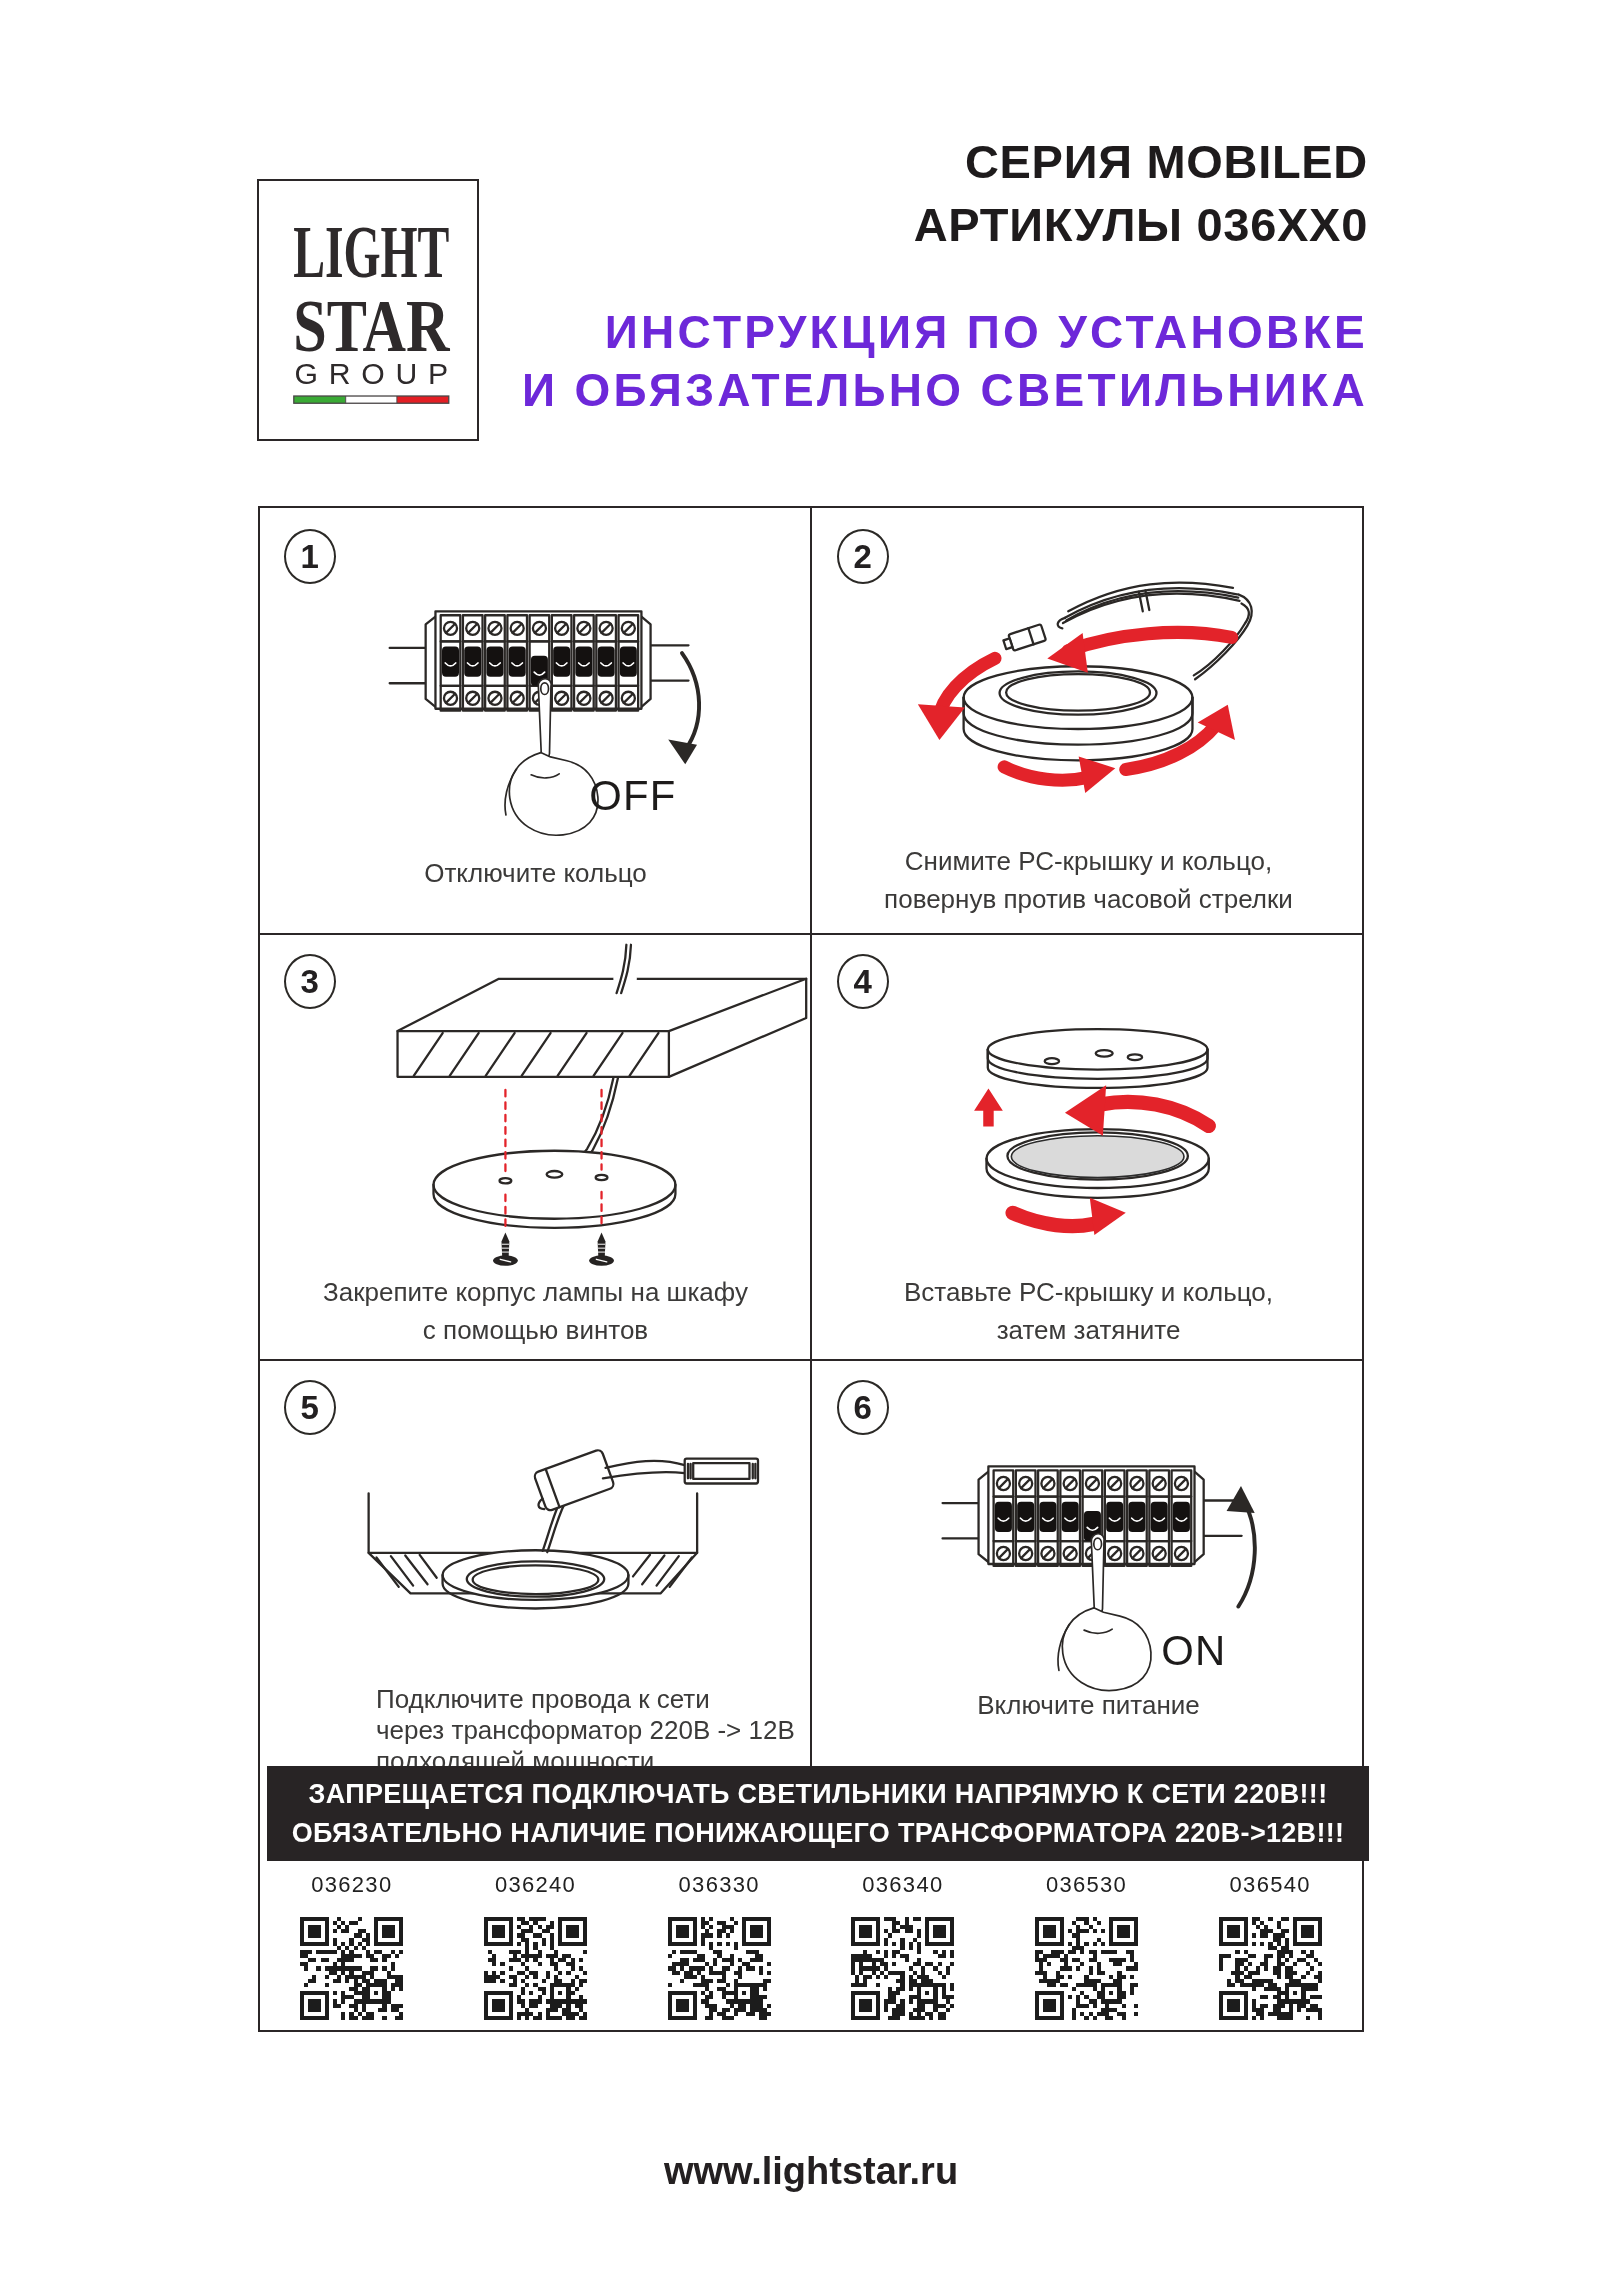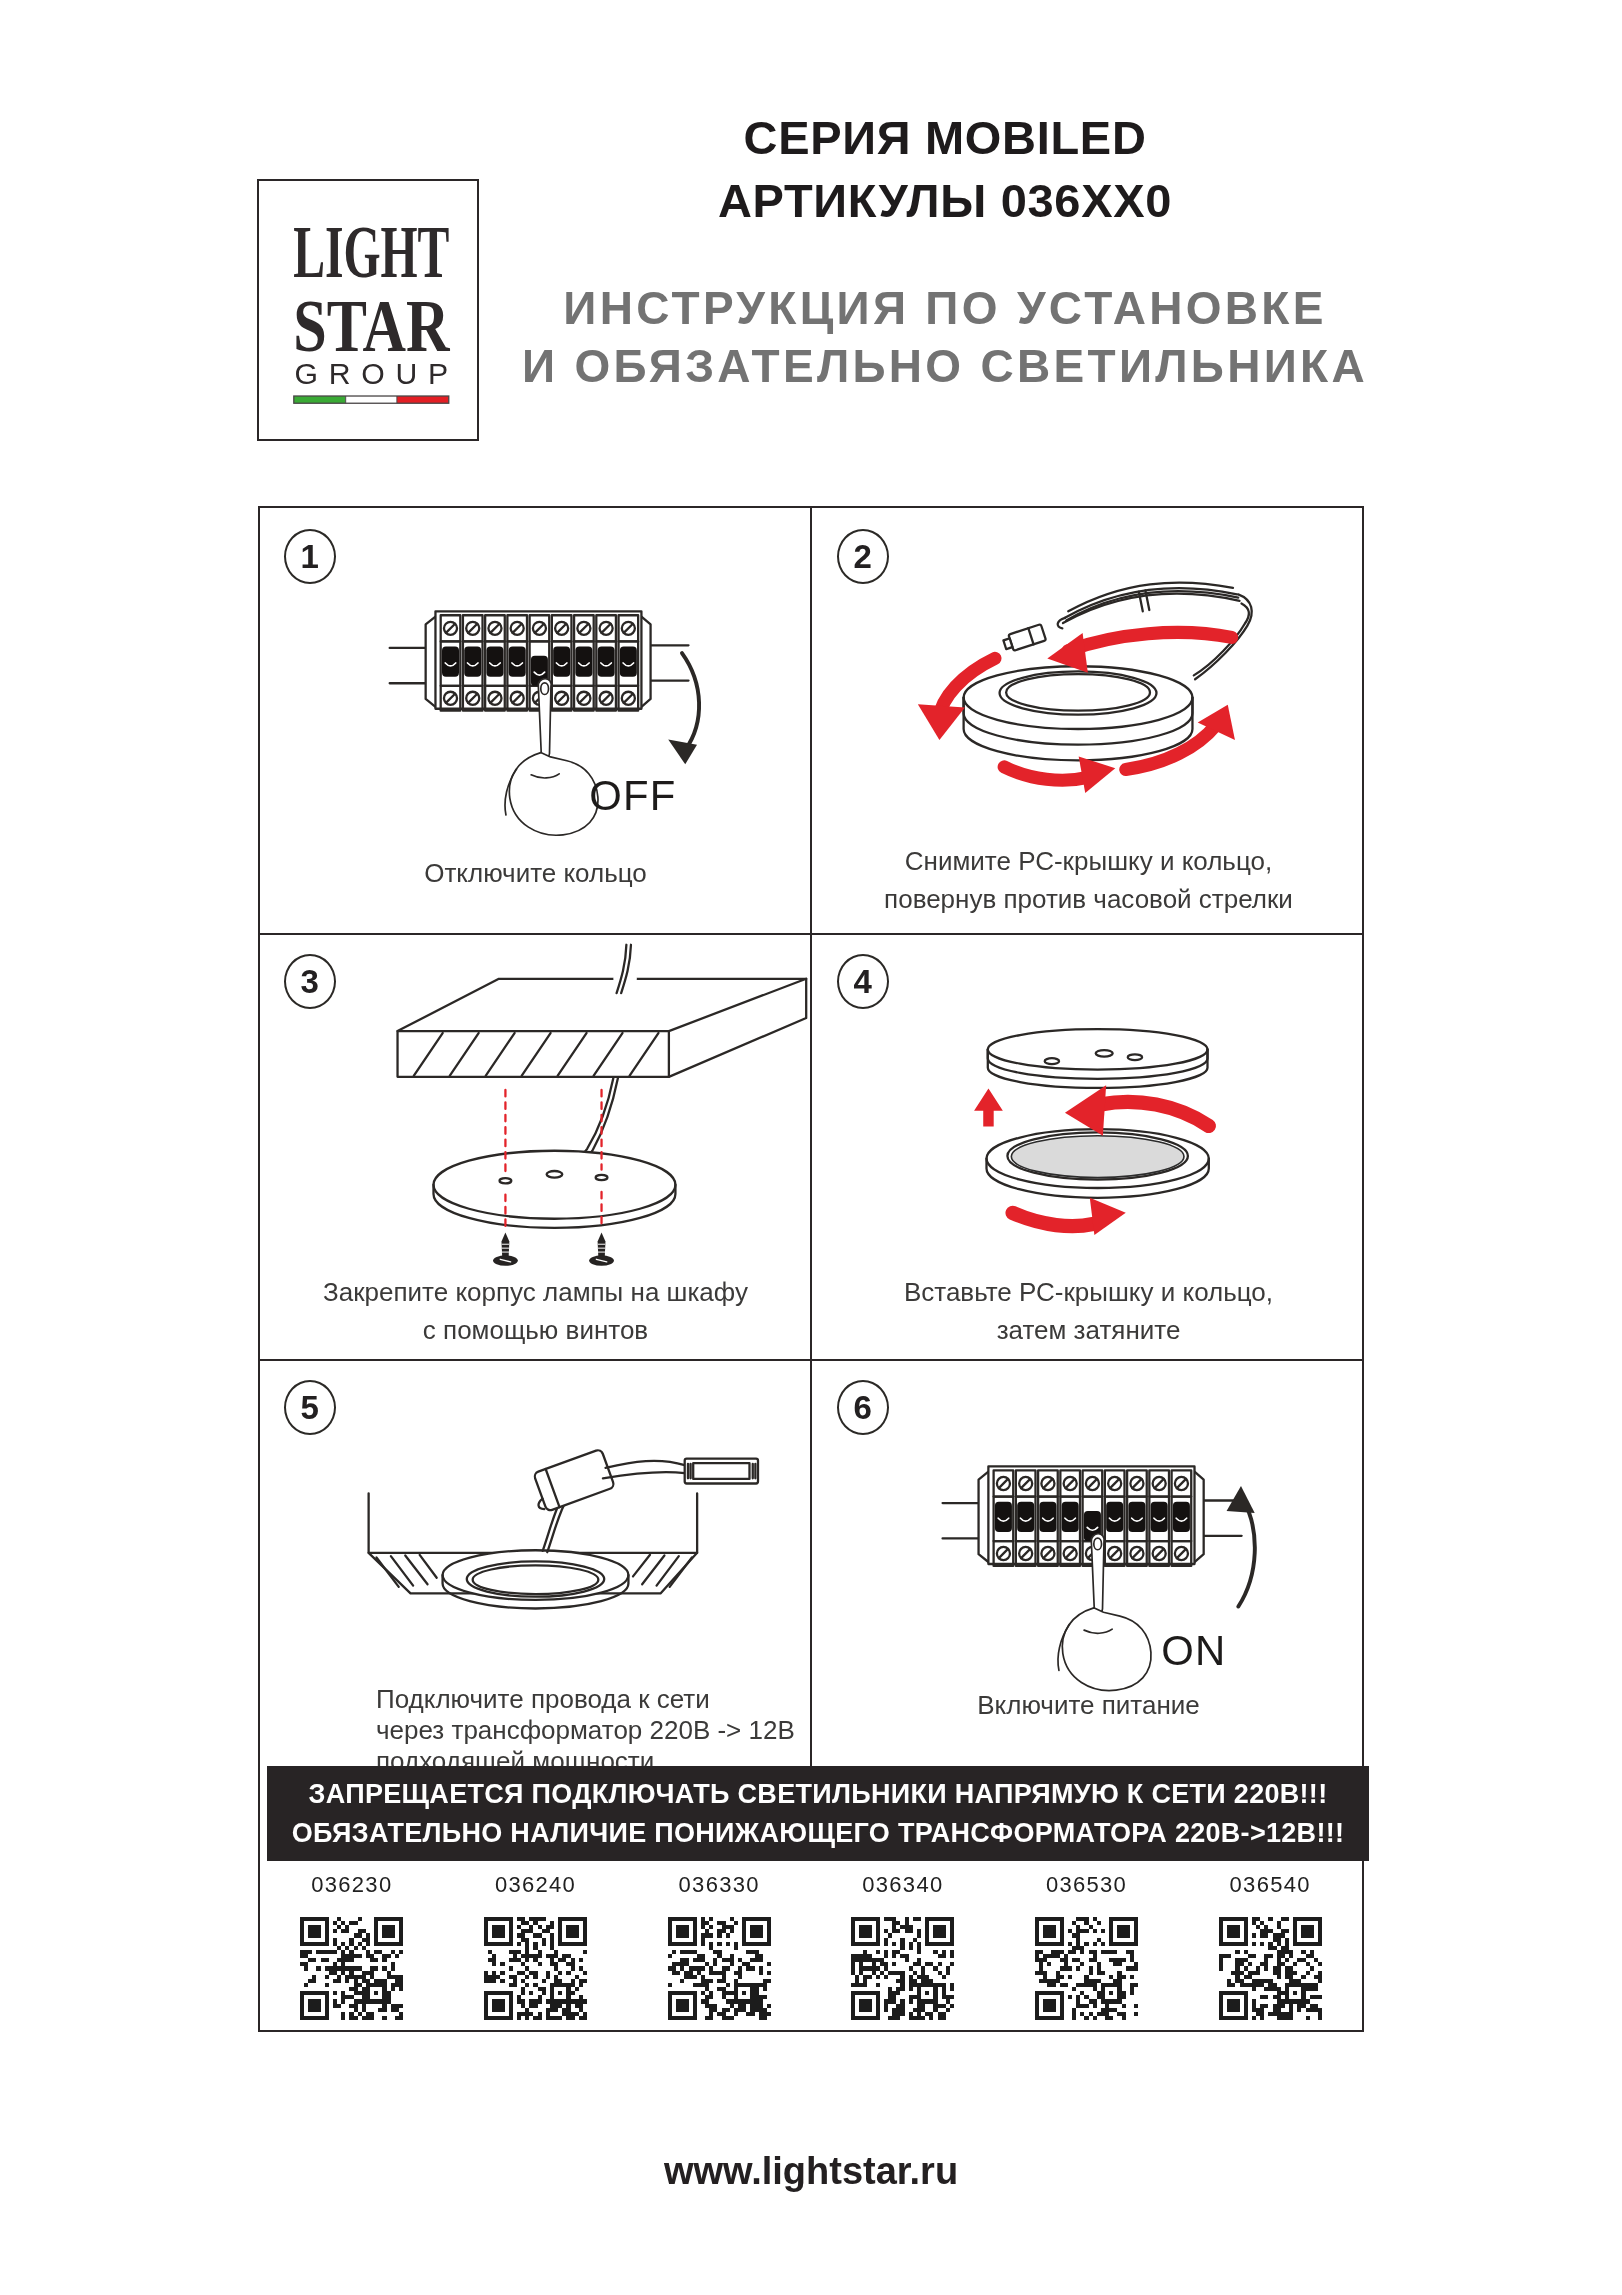--- a/index.html
+++ b/index.html
@@ -3,23 +3,23 @@
 <meta charset="utf-8">
 <style>
   html,body{margin:0;padding:0;background:#e8e8e8;}
   #page{position:relative;width:1623px;height:2295px;background:#ffffff;overflow:hidden;
         font-family:"Liberation Sans",sans-serif;color:#231f20;}
   
   .logo-box{position:absolute;left:257px;top:131px;width:222px;height:262px;
             border:2.6px solid #2b2728;box-sizing:border-box;background:#fff;margin-top:48px;}
   .logo-box svg{width:100%;height:100%;display:block;}
   
-  .header{position:absolute;top:106px;right:255px;text-align:center;}
+  .header{position:absolute;top:130px;right:255px;text-align:right;}
   .h-series{font-size:47px;font-weight:bold;line-height:63px;letter-spacing:0.7px;color:#1e1b1c;}
-  .h-title{font-size:46px;font-weight:bold;line-height:58px;letter-spacing:3.3px;color:#737373;}
+  .h-title{font-size:46px;font-weight:bold;line-height:58px;letter-spacing:3.3px;color:#6d28d9;}
   .h-gap{height:47px;}
   
   .sheet{position:absolute;left:258px;top:506px;width:1106px;height:1526px;
          border:2px solid #2b2627;box-sizing:border-box;background:#fff;}
   .cell{position:absolute;width:551px;}
   .r12{height:425px;} .r3{height:408px;}
   .vline{position:absolute;left:550px;top:0;width:2px;height:1258px;background:#2b2627;}
   .hline{position:absolute;left:0;width:100%;height:2px;background:#2b2627;}
   .stepnum{position:absolute;left:23.6px;top:21px;width:52px;height:55px;border:2.6px solid #2b2926;
            border-radius:50%;display:flex;align-items:center;justify-content:center;

